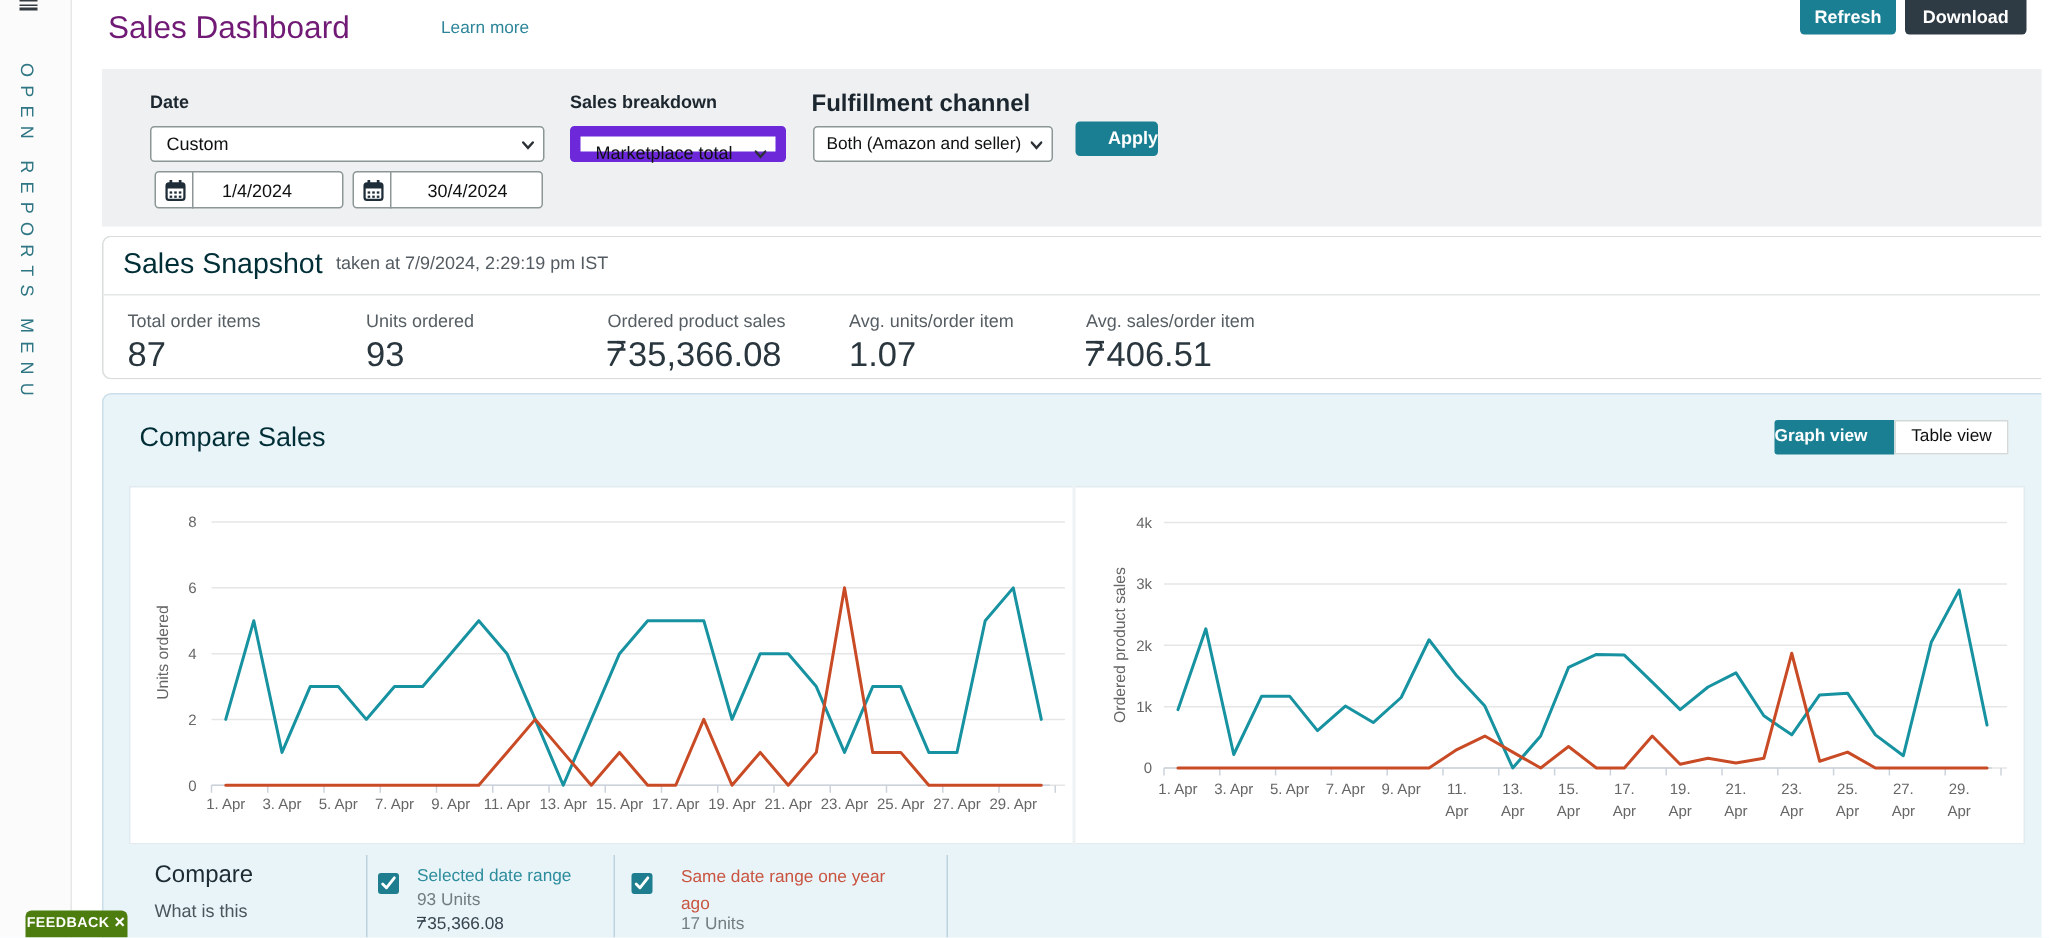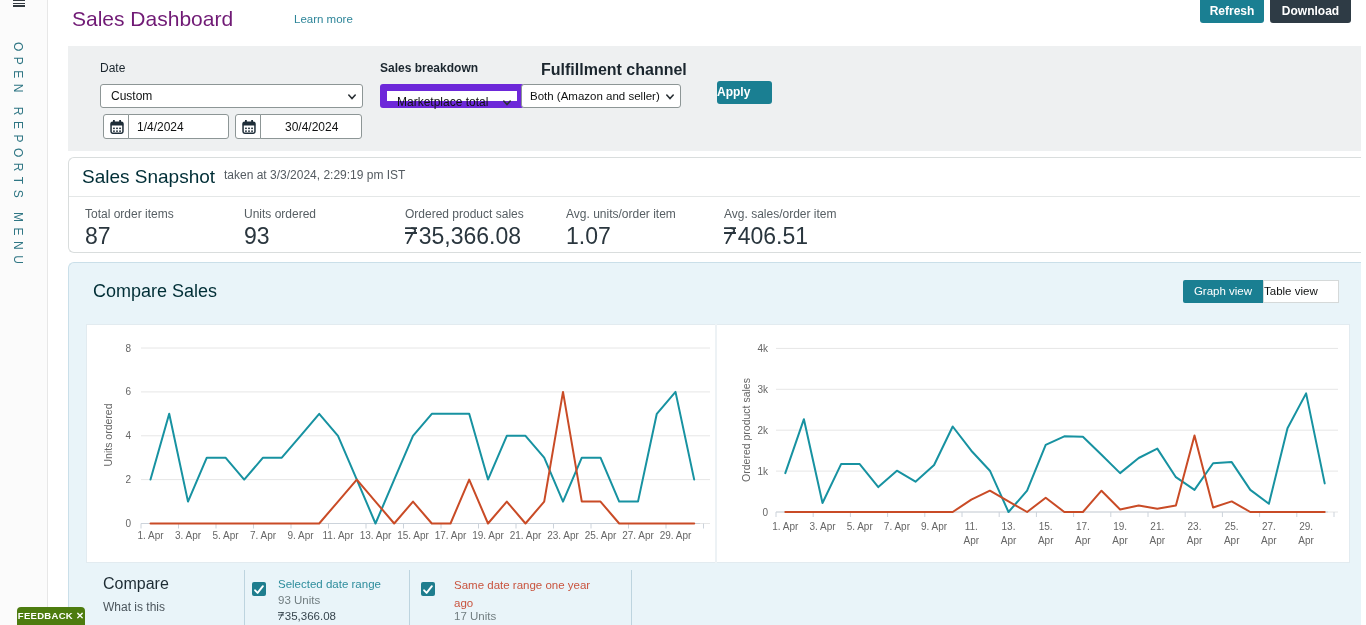--- a/index.html
+++ b/index.html
@@ -14,42 +14,42 @@
   <div class="abs" style="left:13px;top:2.6px;width:12px;height:1.5px;background:#333a40"></div>
   <div class="abs" style="left:13px;top:5.3px;width:12px;height:1.5px;background:#333a40"></div>
   <div class="abs" style="left:11px;top:42px;writing-mode:vertical-rl;font-size:12px;letter-spacing:5.5px;color:#2f7684;white-space:nowrap">OPEN REPORTS MENU</div>
 
   <div class="abs" style="left:72px;top:2.5px;font-size:21px;color:#701a75;line-height:32px">Sales Dashboard</div>
   <a class="abs" style="left:294px;top:13px;font-size:11.5px;color:#2d8599;text-decoration:none">Learn more</a>
   <div class="abs" style="left:1200px;top:-7px;width:64px;height:30px;background:#1a7f92;border-radius:3px;color:#fff;font-size:12px;font-weight:bold;text-align:center;line-height:36px">Refresh</div>
   <div class="abs" style="left:1270px;top:-7px;width:81px;height:30px;background:#2e3b45;border-radius:3px;color:#fff;font-size:12px;font-weight:bold;text-align:center;line-height:36px">Download</div>
 
   <div class="abs" style="left:68px;top:46px;width:1293px;height:105px;background:#eef0f1"></div>
-  <div class="abs" style="left:100px;top:61px;font-size:12px;font-weight:normal;color:#1b262e">Date</div>
+  <div class="abs" style="left:100px;top:61px;font-size:12px;font-weight:bold;color:#1b262e">Date</div>
   <div class="abs" style="left:100px;top:84px;width:263px;height:24px;background:#fff;border:1px solid #8d9696;border-radius:3px;font-size:12px;color:#0f1111;line-height:23px;padding-left:10px">Custom<svg width="8" height="6" viewBox="0 0 8 6" style="position:absolute;right:6.5px;top:9.3px">
         <path d="M0.8 1 L4 4.6 L7.2 1" fill="none" stroke="#2b3136" stroke-width="1.6" stroke-linecap="round"></path>
       </svg></div>
 
   <div class="abs" style="left:103px;top:114px;width:26px;height:25px;background:#fff;border:1px solid #8d9696;border-radius:3px 0 0 3px">
       <svg width="14" height="14" viewBox="0 0 14 14" style="position:absolute;left:6px;top:5px">
         <rect x="3" y="0" width="1.8" height="3.2" fill="#1e2d38"></rect>
         <rect x="9.2" y="0" width="1.8" height="3.2" fill="#1e2d38"></rect>
         <rect x="1.05" y="2.2" width="11.9" height="11" rx="1.6" fill="#fff" stroke="#1e2d38" stroke-width="1.5"></rect>
         <path d="M1.9 2.2 h10.2 a1.1 1.1 0 0 1 1.1 1.1 V5.6 H0.8 V3.3 a1.1 1.1 0 0 1 1.1-1.1 Z" fill="#1e2d38"></path>
         <g fill="#1e2d38">
           <rect x="3.1" y="7.6" width="1.7" height="1.5"></rect>
           <rect x="6.15" y="7.6" width="1.7" height="1.5"></rect>
           <rect x="9.2" y="7.6" width="1.7" height="1.5"></rect>
           <rect x="3.1" y="10.4" width="1.7" height="1.5"></rect>
           <rect x="6.15" y="10.4" width="1.7" height="1.5"></rect>
           <rect x="9.2" y="10.4" width="1.7" height="1.5"></rect>
         </g>
       </svg>
     </div>
-  <div class="abs" style="left:128px;top:114px;width:101px;height:25px;background:#fff;border:1px solid #8d9696;border-radius:0 3px 3px 0;font-size:12px;color:#0f1111;line-height:24px;padding-left:8px">1/4/2024</div>
+  <div class="abs" style="left:128px;top:114px;width:101px;height:25px;background:#fff;border:1px solid #8d9696;border-radius:0 3px 3px 0;font-size:12px;color:#0f1111;line-height:24px;padding-left:19px">1/4/2024</div>
   <div class="abs" style="left:235px;top:114px;width:26px;height:25px;background:#fff;border:1px solid #8d9696;border-radius:3px 0 0 3px">
       <svg width="14" height="14" viewBox="0 0 14 14" style="position:absolute;left:6px;top:5px">
         <rect x="3" y="0" width="1.8" height="3.2" fill="#1e2d38"></rect>
         <rect x="9.2" y="0" width="1.8" height="3.2" fill="#1e2d38"></rect>
         <rect x="1.05" y="2.2" width="11.9" height="11" rx="1.6" fill="#fff" stroke="#1e2d38" stroke-width="1.5"></rect>
         <path d="M1.9 2.2 h10.2 a1.1 1.1 0 0 1 1.1 1.1 V5.6 H0.8 V3.3 a1.1 1.1 0 0 1 1.1-1.1 Z" fill="#1e2d38"></path>
         <g fill="#1e2d38">
           <rect x="3.1" y="7.6" width="1.7" height="1.5"></rect>
           <rect x="6.15" y="7.6" width="1.7" height="1.5"></rect>
           <rect x="9.2" y="7.6" width="1.7" height="1.5"></rect>
@@ -60,29 +60,29 @@
       </svg>
     </div>
   <div class="abs" style="left:260px;top:114px;width:102px;height:25px;background:#fff;border:1px solid #8d9696;border-radius:0 3px 3px 0;font-size:12px;color:#0f1111;line-height:24px;padding-left:24px">30/4/2024</div>
 
   <div class="abs" style="left:380px;top:61px;font-size:12px;font-weight:bold;color:#1b262e">Sales breakdown</div>
   <div class="abs" style="left:380px;top:84px;width:144px;height:24px;background:#fff;border:7px solid #6d28d9;border-radius:3px;font-size:12px;color:#0f1111;line-height:23px;padding-left:10px">Marketplace total<svg width="8" height="6" viewBox="0 0 8 6" style="position:absolute;right:6.5px;top:9.3px">
         <path d="M0.8 1 L4 4.6 L7.2 1" fill="none" stroke="#2b3136" stroke-width="1.6" stroke-linecap="round"></path>
       </svg></div>
 
   <div class="abs" style="left:541px;top:61px;font-size:16px;font-weight:bold;color:#1b262e">Fulfillment channel</div>
-  <div class="abs" style="left:521px;top:84px;width:160px;height:24px;background:#fff;border:1px solid #8d9696;border-radius:3px;font-size:11.5px;color:#0f1111;line-height:23px;padding-left:8px">Both (Amazon and seller)<svg width="8" height="6" viewBox="0 0 8 6" style="position:absolute;right:6px;top:9.3px">
+  <div class="abs" style="left:542px;top:84px;width:160px;height:24px;background:#fff;border:1px solid #8d9696;border-radius:3px;font-size:11.5px;color:#0f1111;line-height:23px;padding-left:8px">Both (Amazon and seller)<svg width="8" height="6" viewBox="0 0 8 6" style="position:absolute;right:6px;top:9.3px">
         <path d="M0.8 1 L4 4.6 L7.2 1" fill="none" stroke="#2b3136" stroke-width="1.6" stroke-linecap="round"></path>
       </svg></div>
 
-  <div class="abs" style="left:717px;top:81px;width:55px;height:23px;background:#1a7f92;border-radius:3px;color:#fff;font-size:12px;font-weight:bold;text-align:left;line-height:23px">Apply</div>
+  <div class="abs" style="left:717px;top:81px;width:55px;height:23px;background:#1a7f92;border-radius:3px;color:#fff;font-size:12px;font-weight:bold;text-align:right;line-height:23px">Apply</div>
 
   <div class="abs" style="left:68px;top:157px;width:1293px;height:96px;background:#fff;border:1px solid #d9dddd;border-radius:6px 0 0 6px;border-right:none"></div>
   <div class="abs" style="left:82px;top:166px;font-size:19px;color:#002e36">Sales Snapshot</div>
-  <div class="abs" style="left:224px;top:168px;font-size:12px;color:#545b61">taken at 3/3/2024, 2:29:19 pm IST</div>
+  <div class="abs" style="left:224px;top:168px;font-size:12px;color:#545b61">taken at 7/9/2024, 2:29:19 pm IST</div>
   <div class="abs" style="left:69px;top:196px;width:1291px;height:1px;background:#e4e7e7"></div>
   <div class="abs" style="left:85px;top:207px;font-size:12px;color:#565e63">Total order items</div>
   <div class="abs" style="left:85px;top:223px;font-size:23px;color:#2a363e">87</div>
   <div class="abs" style="left:244px;top:207px;font-size:12px;color:#565e63">Units ordered</div>
   <div class="abs" style="left:244px;top:223px;font-size:23px;color:#2a363e">93</div>
   <div class="abs" style="left:405px;top:207px;font-size:12px;color:#565e63">Ordered product sales</div>
   <div class="abs" style="left:405px;top:223px;font-size:23px;color:#2a363e"><svg width="12.3" height="16.8" viewBox="0 0 12 16.5" style="margin-right:1.4px">
         <g fill="none" stroke="#2a363e" stroke-width="1.75" stroke-linecap="round">
           <path d="M0.6 1.1 H11.4"></path>
           <path d="M0.6 5.9 H11.4"></path>
@@ -97,22 +97,22 @@
         <g fill="none" stroke="#2a363e" stroke-width="1.75" stroke-linecap="round">
           <path d="M0.6 1.1 H11.4"></path>
           <path d="M0.6 5.9 H11.4"></path>
           <path d="M6.6 1.1 A3.4 2.4 0 0 1 6.6 5.9"></path>
           <path d="M7.5 5.9 L2.3 15.9"></path>
         </g>
       </svg>406.51</div>
 
   <div class="abs" style="left:68px;top:262px;width:1293px;height:364px;background:#e9f4f9;border:1px solid #cadfe9;border-radius:6px 0 0 0;border-right:none;border-bottom:none"></div>
   <div class="abs" style="left:93px;top:280.5px;font-size:18px;color:#002e36">Compare Sales</div>
-  <div class="abs" style="left:1183px;top:280px;width:80px;height:23px;background:#1a7f92;border-radius:2px 0 0 2px;color:#fff;font-size:11.5px;font-weight:normal;text-align:center;line-height:23px">Graph view</div>
-  <div class="abs" style="left:1263px;top:280px;width:76px;height:23px;background:#fff;border:1px solid #d5d9d9;color:#0f1111;font-size:11.5px;line-height:21px">Table view</div>
+  <div class="abs" style="left:1183px;top:280px;width:80px;height:23px;background:#1a7f92;border-radius:2px 0 0 2px;color:#fff;font-size:11.5px;font-weight:bold;line-height:23px">Graph view</div>
+  <div class="abs" style="left:1263px;top:280px;width:76px;height:23px;background:#fff;border:1px solid #d5d9d9;color:#0f1111;font-size:11.5px;text-align:center;line-height:21px">Table view</div>
 
   <div class="abs" style="left:86px;top:324px;width:1264px;height:239px;background:#fff;border:1px solid #e2ebf0"></div>
   <div class="abs" style="left:715px;top:324px;width:2px;height:239px;background:#edf2f5"></div>
   <div class="abs" style="left:86px;top:324px;width:630px;height:239px">
       <svg width="630" height="239" viewBox="0 0 630 239" style="position:absolute;left:0;top:0">
         <line x1="55" y1="199.5" x2="624" y2="199.5" stroke="#e6e6e6" stroke-width="1"></line>
         <line x1="55" y1="155.6" x2="624" y2="155.6" stroke="#e6e6e6" stroke-width="1"></line>
         <line x1="55" y1="111.8" x2="624" y2="111.8" stroke="#e6e6e6" stroke-width="1"></line>
         <line x1="55" y1="67.9" x2="624" y2="67.9" stroke="#e6e6e6" stroke-width="1"></line>
         <line x1="55" y1="24.0" x2="624" y2="24.0" stroke="#e6e6e6" stroke-width="1"></line>

